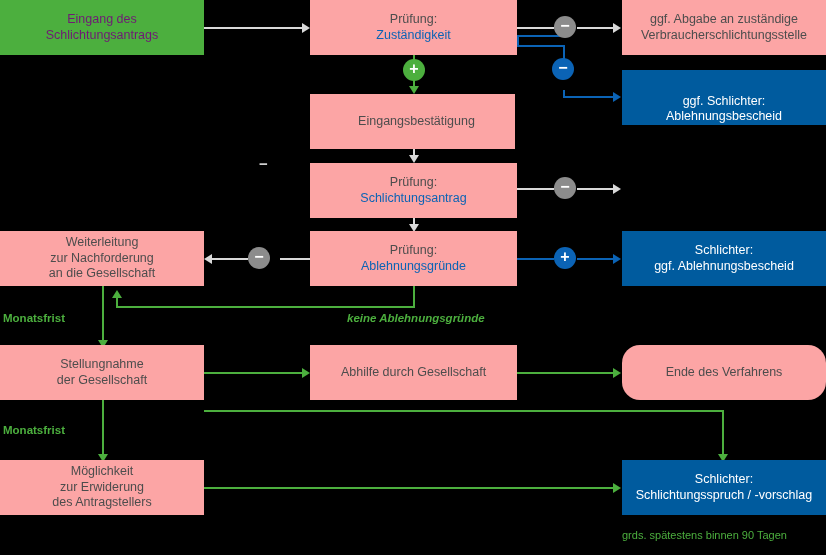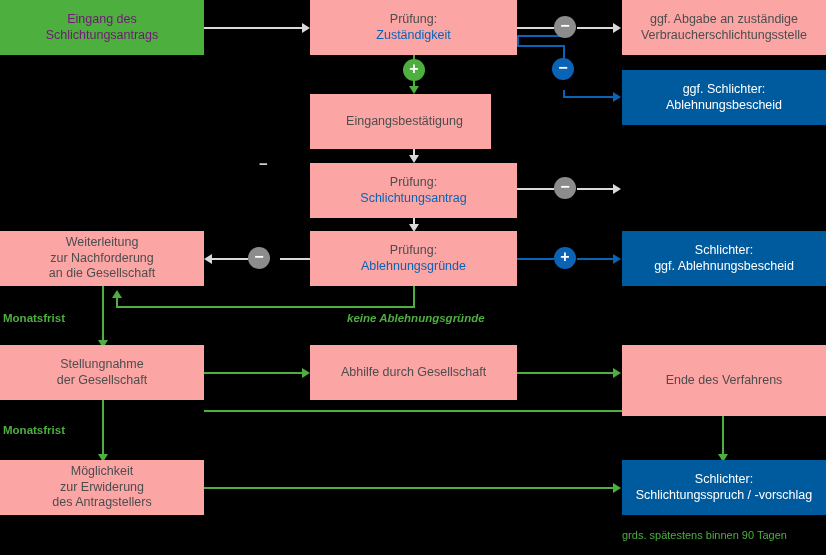--- a/index.html
+++ b/index.html
@@ -217,28 +217,28 @@
     </div>
   </div>
 
   <div class="box box-gray" style="left:622px; top:0px; width:204px; height:55px;">
     <div class="box-inner">
       <div>ggf. Abgabe an zuständige</div>
       <div>Verbraucherschlichtungsstelle</div>
     </div>
   </div>
 
-  <div class="box box-blue" style="left:622px; top:70px; width:204px; height:55px;">
+  <div class="box box-blue" style="left:622px; top:70px; width:204px; height:55px;align-items:flex-end;">
     <div class="box-inner">
       <div>ggf. Schlichter:</div>
       <div>Ablehnungsbescheid</div>
     </div>
   </div>
 
-  <div class="box box-gray" style="left:310px; top:94px; width:181px; height:55px;padding-left:8px;">
+  <div class="box box-gray" style="left:310px; top:94px; width:205px; height:55px;padding-left:8px;">
     <div class="box-inner">Eingangsbestätigung</div>
   </div>
 
   <div class="box box-gray" style="left:310px; top:163px; width:207px; height:55px;">
     <div class="box-inner">
       <div>Prüfung:</div>
       <div class="sub-blue">Schlichtungsantrag</div>
     </div>
   </div>
 
@@ -269,21 +269,21 @@
     <div class="box-inner">
       <div>Stellungnahme</div>
       <div>der Gesellschaft</div>
     </div>
   </div>
 
   <div class="box box-gray" style="left:310px; top:345px; width:207px; height:55px;">
     <div class="box-inner">Abhilfe durch Gesellschaft</div>
   </div>
 
-  <div class="box box-gray" style="left:622px; top:345px; width:204px; height:71px;">
+  <div class="box box-gray" style="left:622px; top:345px; width:204px; height:55px;border-radius:18px;">
     <div class="box-inner">Ende des Verfahrens</div>
   </div>
 
   <div class="box box-gray" style="left:0px; top:460px; width:204px; height:55px;">
     <div class="box-inner">
       <div>Möglichkeit</div>
       <div>zur Erwiderung</div>
       <div>des Antragstellers</div>
     </div>
   </div>

